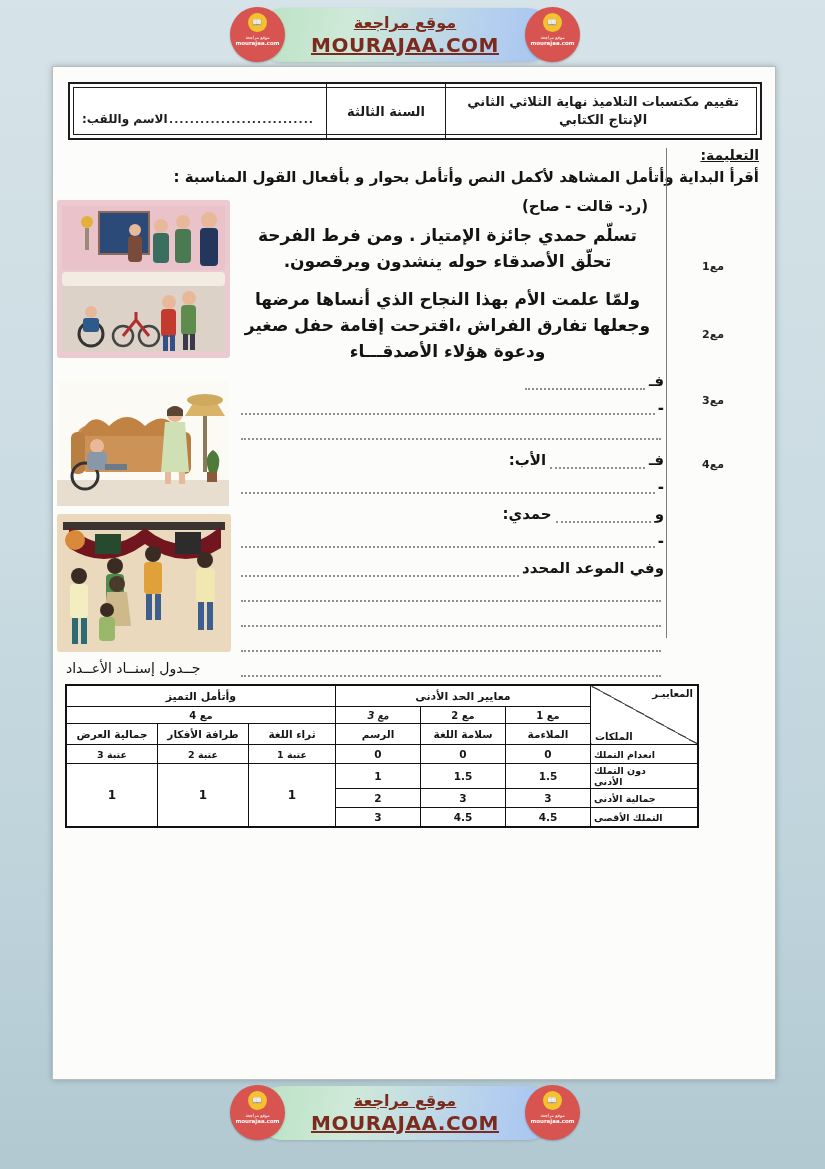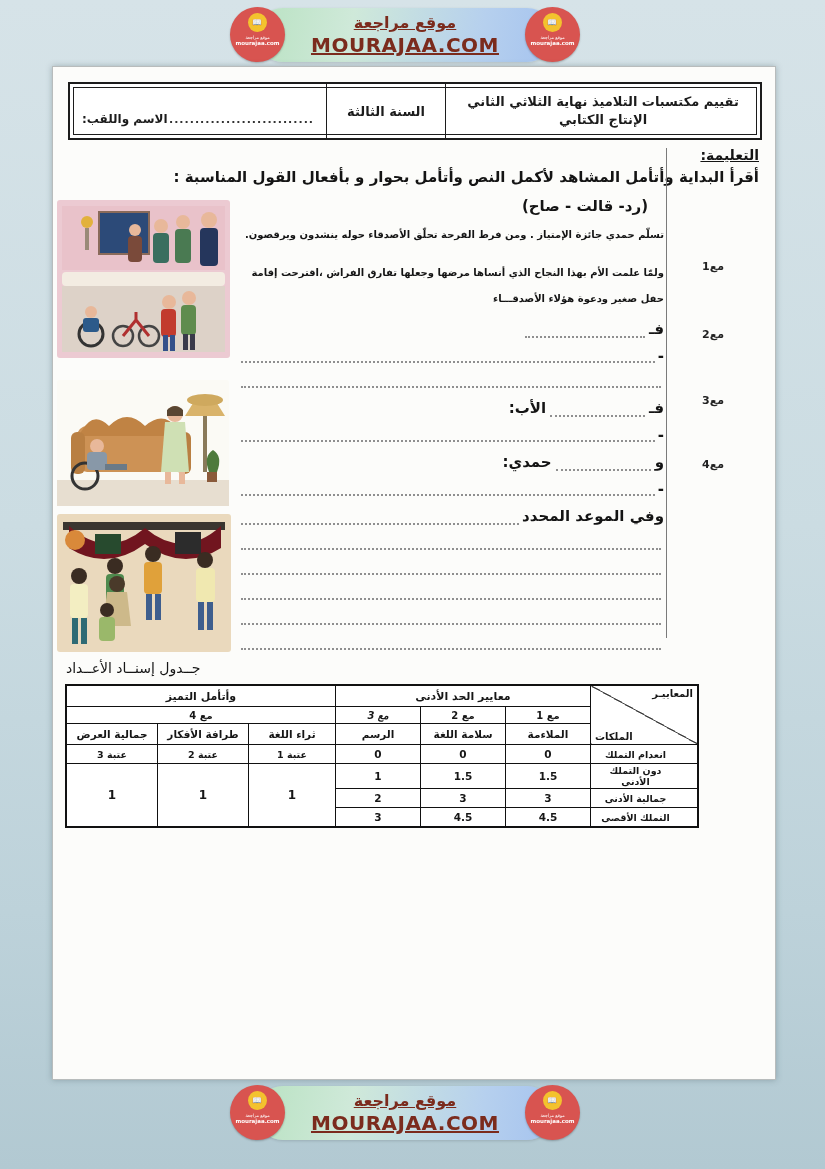--- a/index.html
+++ b/index.html
@@ -43,41 +43,41 @@
   .instr .h{display:inline-block;font-size:14px;font-weight:700;text-decoration:underline;margin-bottom:4px;}
   .instr .t{font-size:15px;font-weight:700;line-height:21px;}
   .opts{position:absolute;left:498px;top:197px;width:150px;direction:rtl;font-size:15px;font-weight:700;color:#141414;}
 
   
   .vrule{position:absolute;left:666px;top:148px;width:1px;height:490px;background:#7a7a7a;}
   .mk{position:absolute;left:684px;width:40px;font-size:11px;font-weight:700;color:#222;direction:rtl;}
 
   
   .txtcol{position:absolute;left:238px;top:222px;width:426px;direction:rtl;color:#141414;}
-  .txtcol p{margin:0 0 12px 0;font-size:10px;font-weight:700;line-height:26px;text-align:right;}
+  .txtcol p{margin:0 7px 12px 0;font-size:17px;font-weight:700;line-height:26px;text-align:center;}
   .row{display:flex;direction:rtl;align-items:flex-end;height:20px;margin-bottom:5px;}
   .rowtall{height:24px;}
   .dash{font-size:15px;font-weight:700;line-height:14px;}
   .dfill{flex:1;border-bottom:2px dotted #8f8f8f;height:3px;margin:0 3px;}
   .dseg{width:95px;border-bottom:2px dotted #8f8f8f;height:3px;margin:0 4px;}
   .dseg.w{width:120px;}
   .flabel{font-size:15px;font-weight:700;line-height:18px;}
 
   
   .scene{position:absolute;left:57px;border:0;}
 
   
   .ttl{position:absolute;left:66px;top:660px;width:590px;text-align:left;font-size:14px;font-weight:400;color:#161616;}
   .gwrap{position:absolute;left:65px;top:684px;}
   table.g{border-collapse:collapse;direction:rtl;background:#fff;border:2px solid #111;}
   table.g td{border:1px solid #111;text-align:center;font-weight:700;color:#161616;padding:1px 3px;}
   .g .grp{font-size:11px;height:18px;}
   .g .code{font-size:10px;height:14px;}
   .g .crit{font-size:10.5px;height:18px;}
-  .g .lab{font-size:9.5px;height:16px;text-align:center;padding-right:20px;margin-left:8px;}
+  .g .lab{font-size:9.5px;height:16px;text-align:left;padding-right:20px;margin-left:8px;}
   .g .val{font-size:10.5px;height:16px;}
   .g .thr{font-size:9.5px;}
   .g .one{font-size:12px;}
   .corner{position:relative;width:100px;
     background:linear-gradient(to bottom left,transparent 49.4%,#444 49.4%,#444 50.6%,transparent 50.6%);}
   .corner .ct{position:absolute;top:2px;right:4px;font-size:10px;}
   .corner .cb{position:absolute;bottom:2px;left:4px;font-size:10px;}
 </style>
 </head>
 <body>

